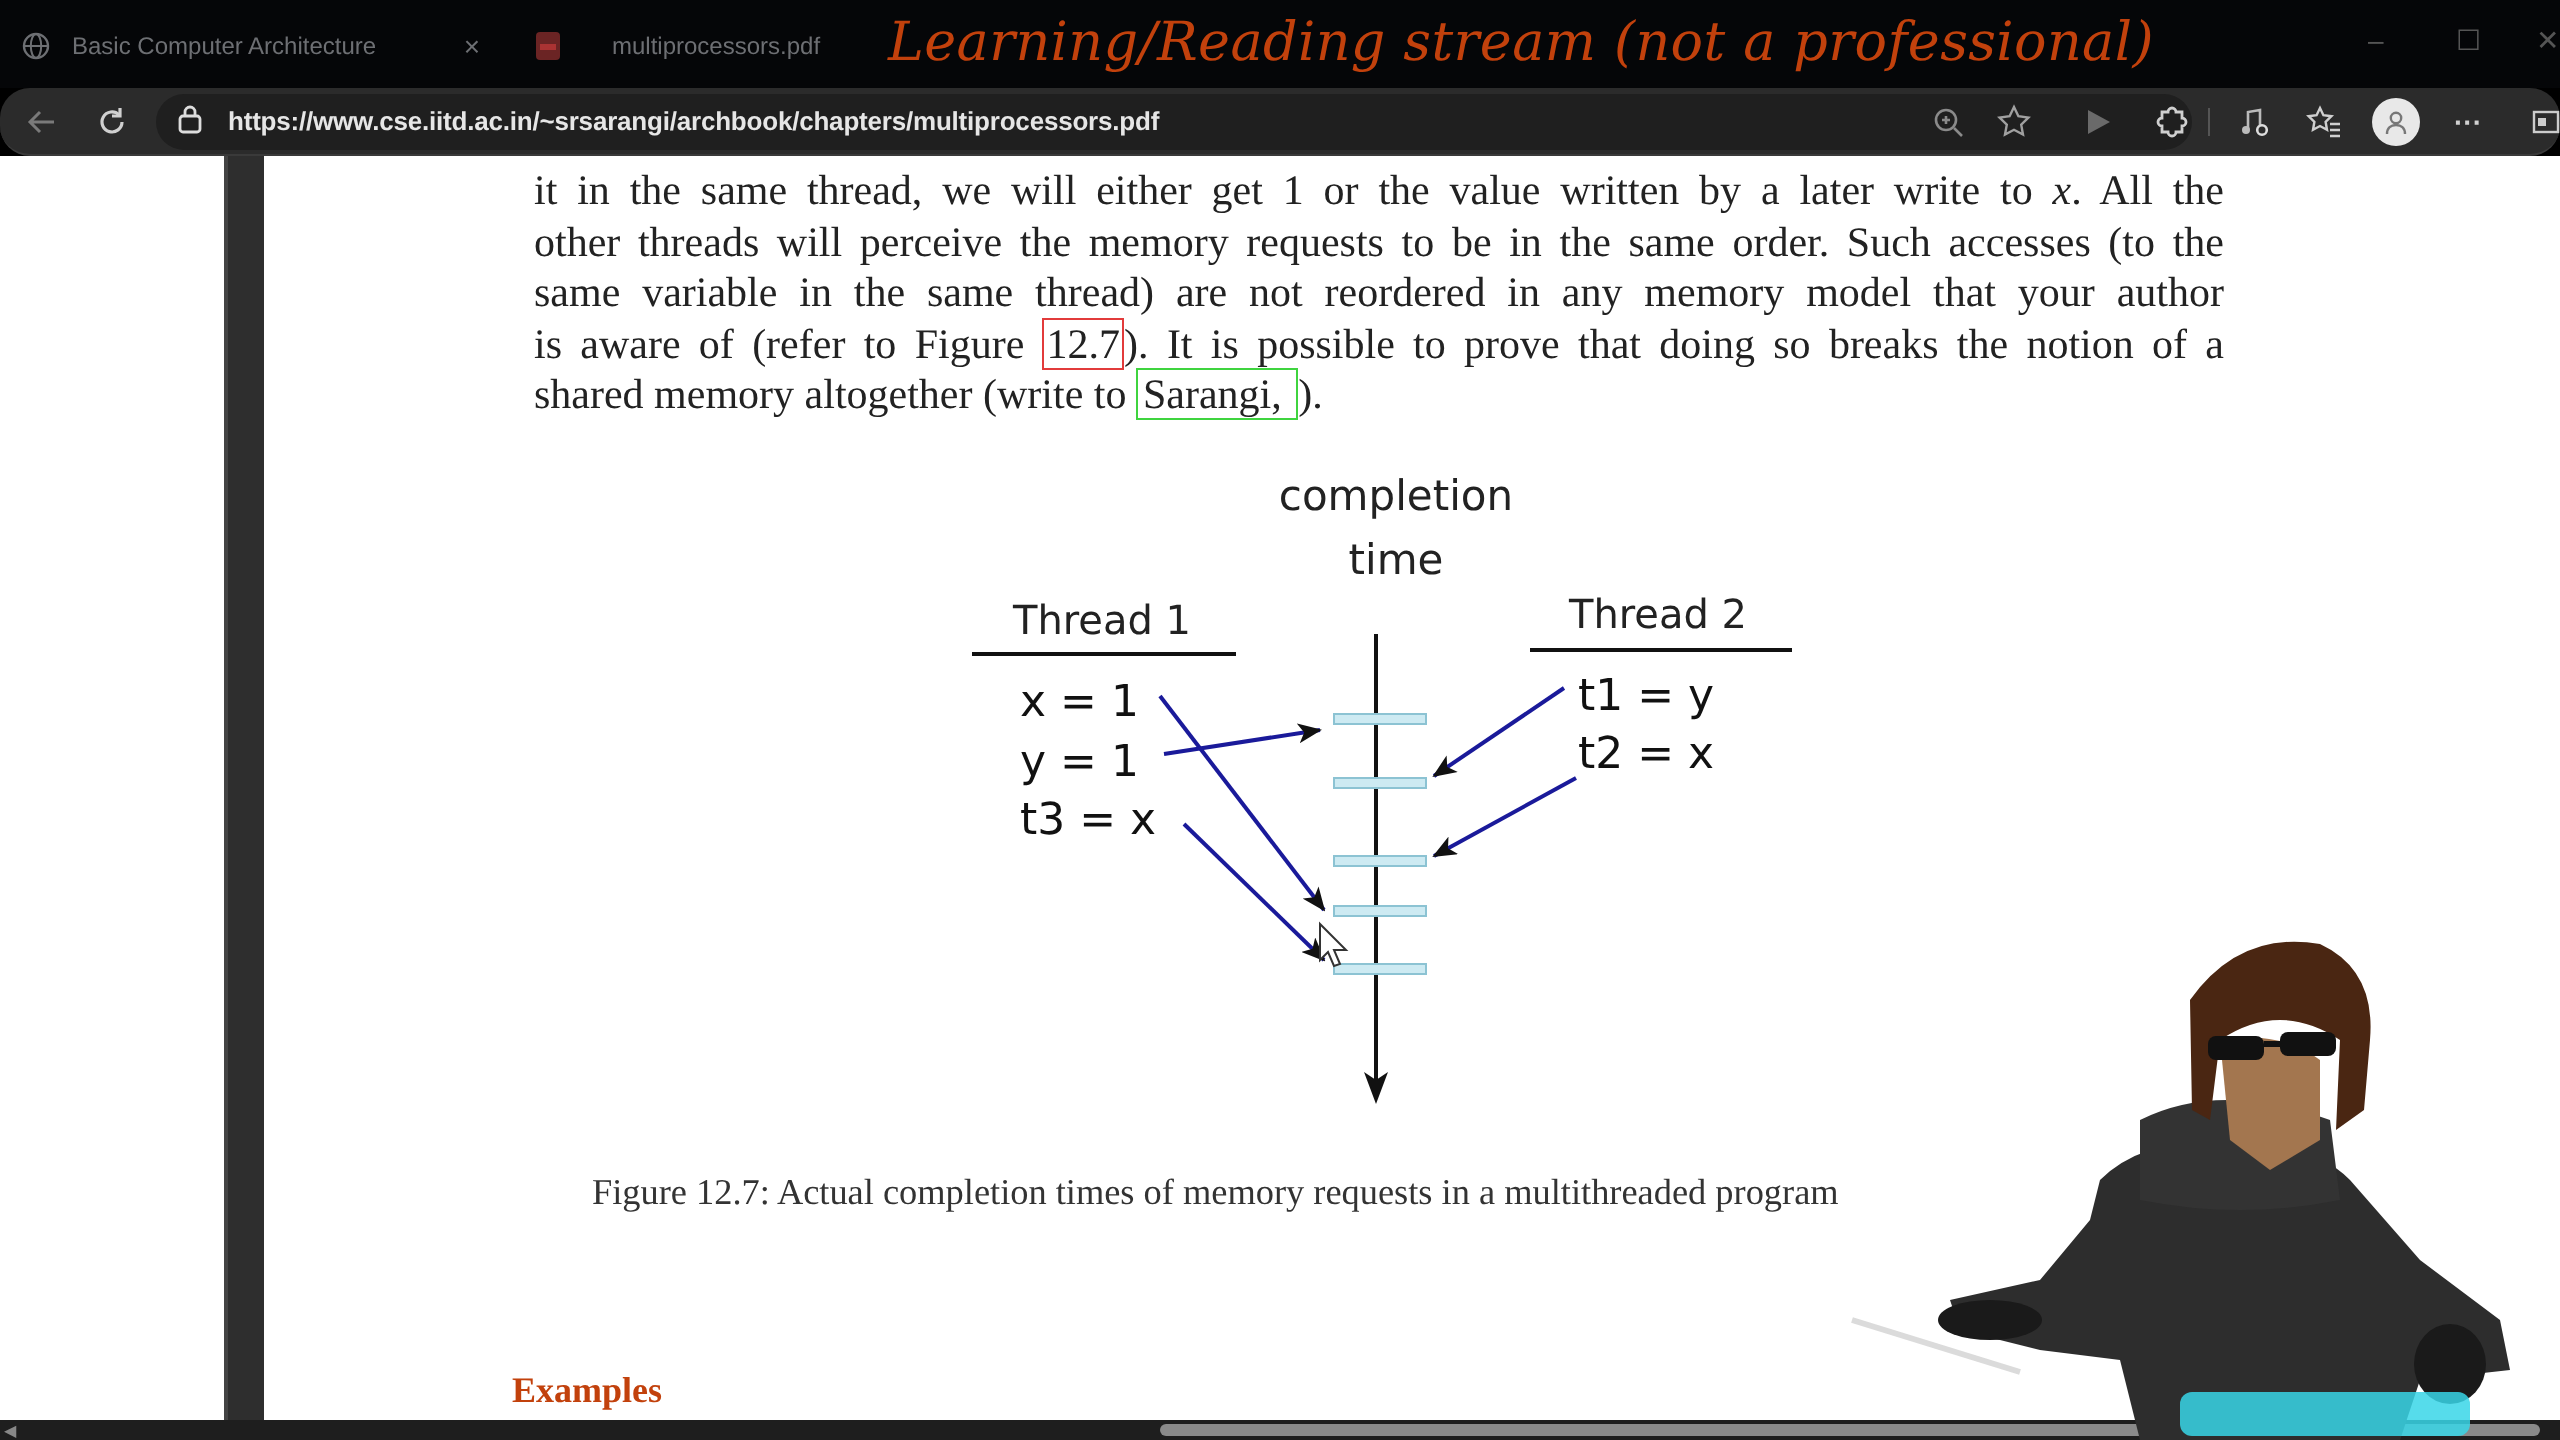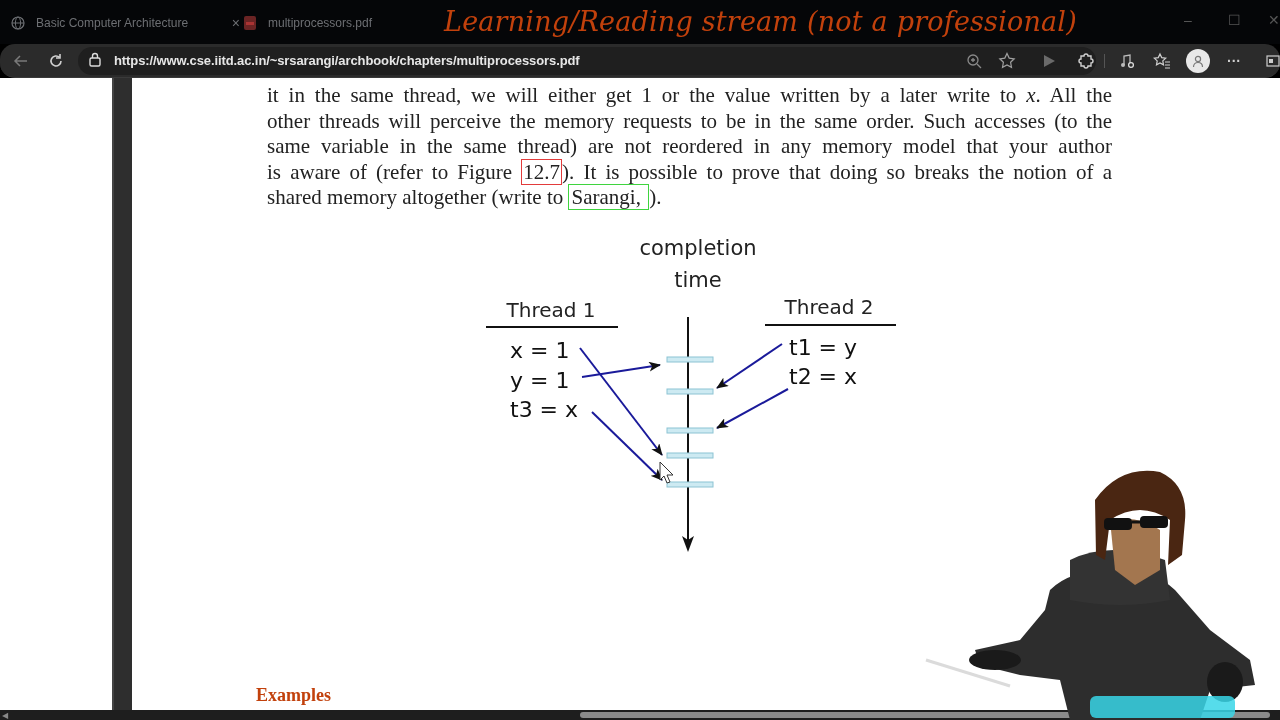--- a/index.html
+++ b/index.html
@@ -3,21 +3,21 @@
 <meta charset="utf-8">
 <style>
   * { box-sizing: border-box; margin: 0; padding: 0; }
   html, body { width: 1280px; height: 720px; overflow: hidden; background: #000; }
   body { position: relative; font-family: "Liberation Sans", sans-serif; }
 
   
   .tabbar { position: absolute; left: 0; top: 0; width: 1280px; height: 44px; background: #050608; }
   .tab { position: absolute; top: 8px; height: 30px; display: flex; align-items: center; color: #6d6f73; font-size: 12px; }
   .tab1 { left: 10px; width: 236px; }
-  .tab2 { left: 242px; width: 180px; }
+  .tab2 { left: 266px; width: 180px; gap: 14px; }
   .tab .ico { width: 16px; height: 16px; margin-right: 10px; display: inline-flex; align-items: center; justify-content: center; }
   .tab .close { position: absolute; right: 6px; top: 7px; font-size: 14px; color: #6d6f73; }
   .overlay-title { position: absolute; left: 444px; top: 6px; color: #c2410c; font-family: "DejaVu Serif", serif; font-style: italic; font-size: 27px; letter-spacing: 0.2px; }
   .winctl { position: absolute; top: 12px; color: #555; font-size: 14px; }
 
   
   .navbar { position: absolute; left: 0; top: 44px; width: 1280px; height: 34px; background: #2b2b2b; border-bottom: 1px solid #3a3a3a; border-radius: 15px; }
   .navbtn { position: absolute; top: 6px; width: 22px; height: 22px; display: flex; align-items: center; justify-content: center; color: #8a8a8a; }
   .urlbox { position: absolute; left: 78px; top: 3px; width: 1018px; height: 28px; background: #1f1f1f; border-radius: 14px; }
   .url { position: absolute; left: 36px; top: 6px; color: #e6e6e6; font-size: 13px; font-weight: bold; letter-spacing: -0.1px; }
@@ -199,20 +199,21 @@
         <line x1="448" y1="270" x2="530" y2="377"></line>
         <line x1="450" y1="299" x2="528" y2="287"></line>
         <line x1="460" y1="334" x2="530" y2="402"></line>
         <line x1="650" y1="266" x2="585" y2="310"></line>
         <line x1="656" y1="311" x2="585" y2="350"></line>
       </g>
 
       <path d="M528 384l0 18 4-4 3 7 3-1-3-7 6 0z" fill="#fff" stroke="#333" stroke-width="1"></path>
     </svg>
 
+    <div class="caption">Figure 12.7:   Actual completion times of memory requests in a multithreaded program</div>
     <div class="section">Examples</div>
   </div>
 </div>
 
 <div class="hscroll">
   <span class="arrow-l">◀</span>
   <div class="thumb"></div>
 </div>
 
 <svg class="vtuber" viewBox="0 0 360 260" width="360" height="260">

